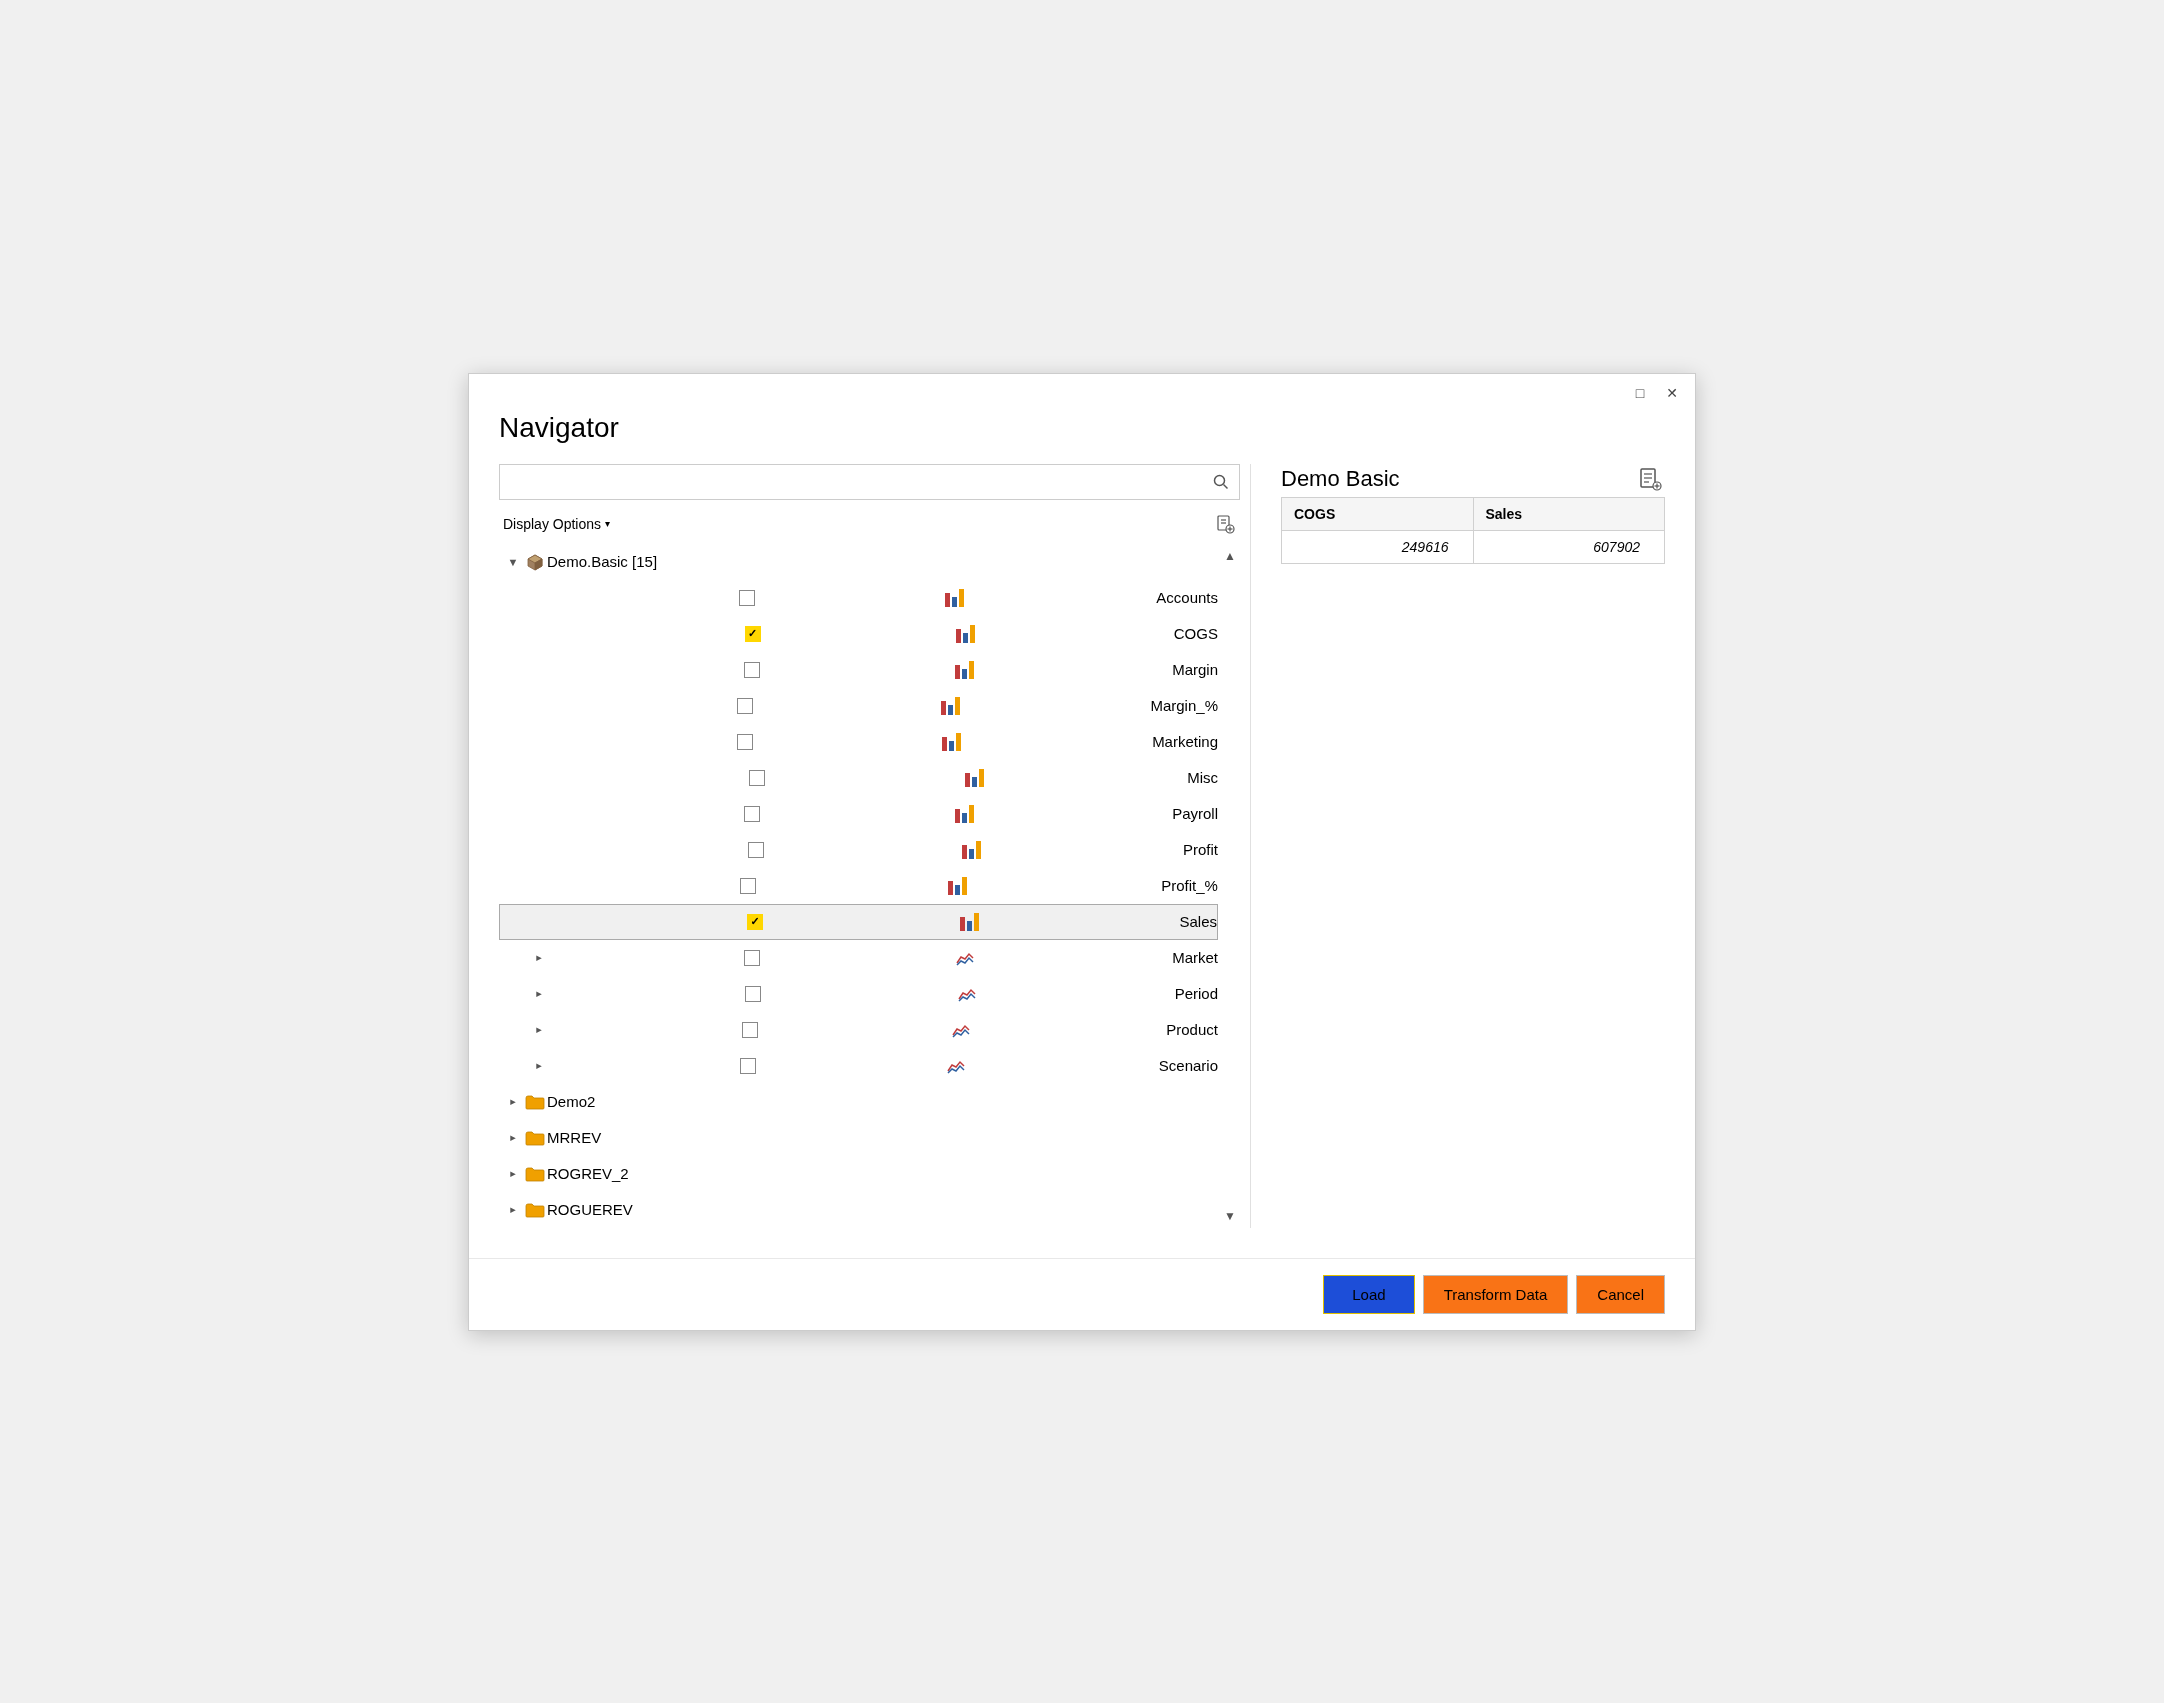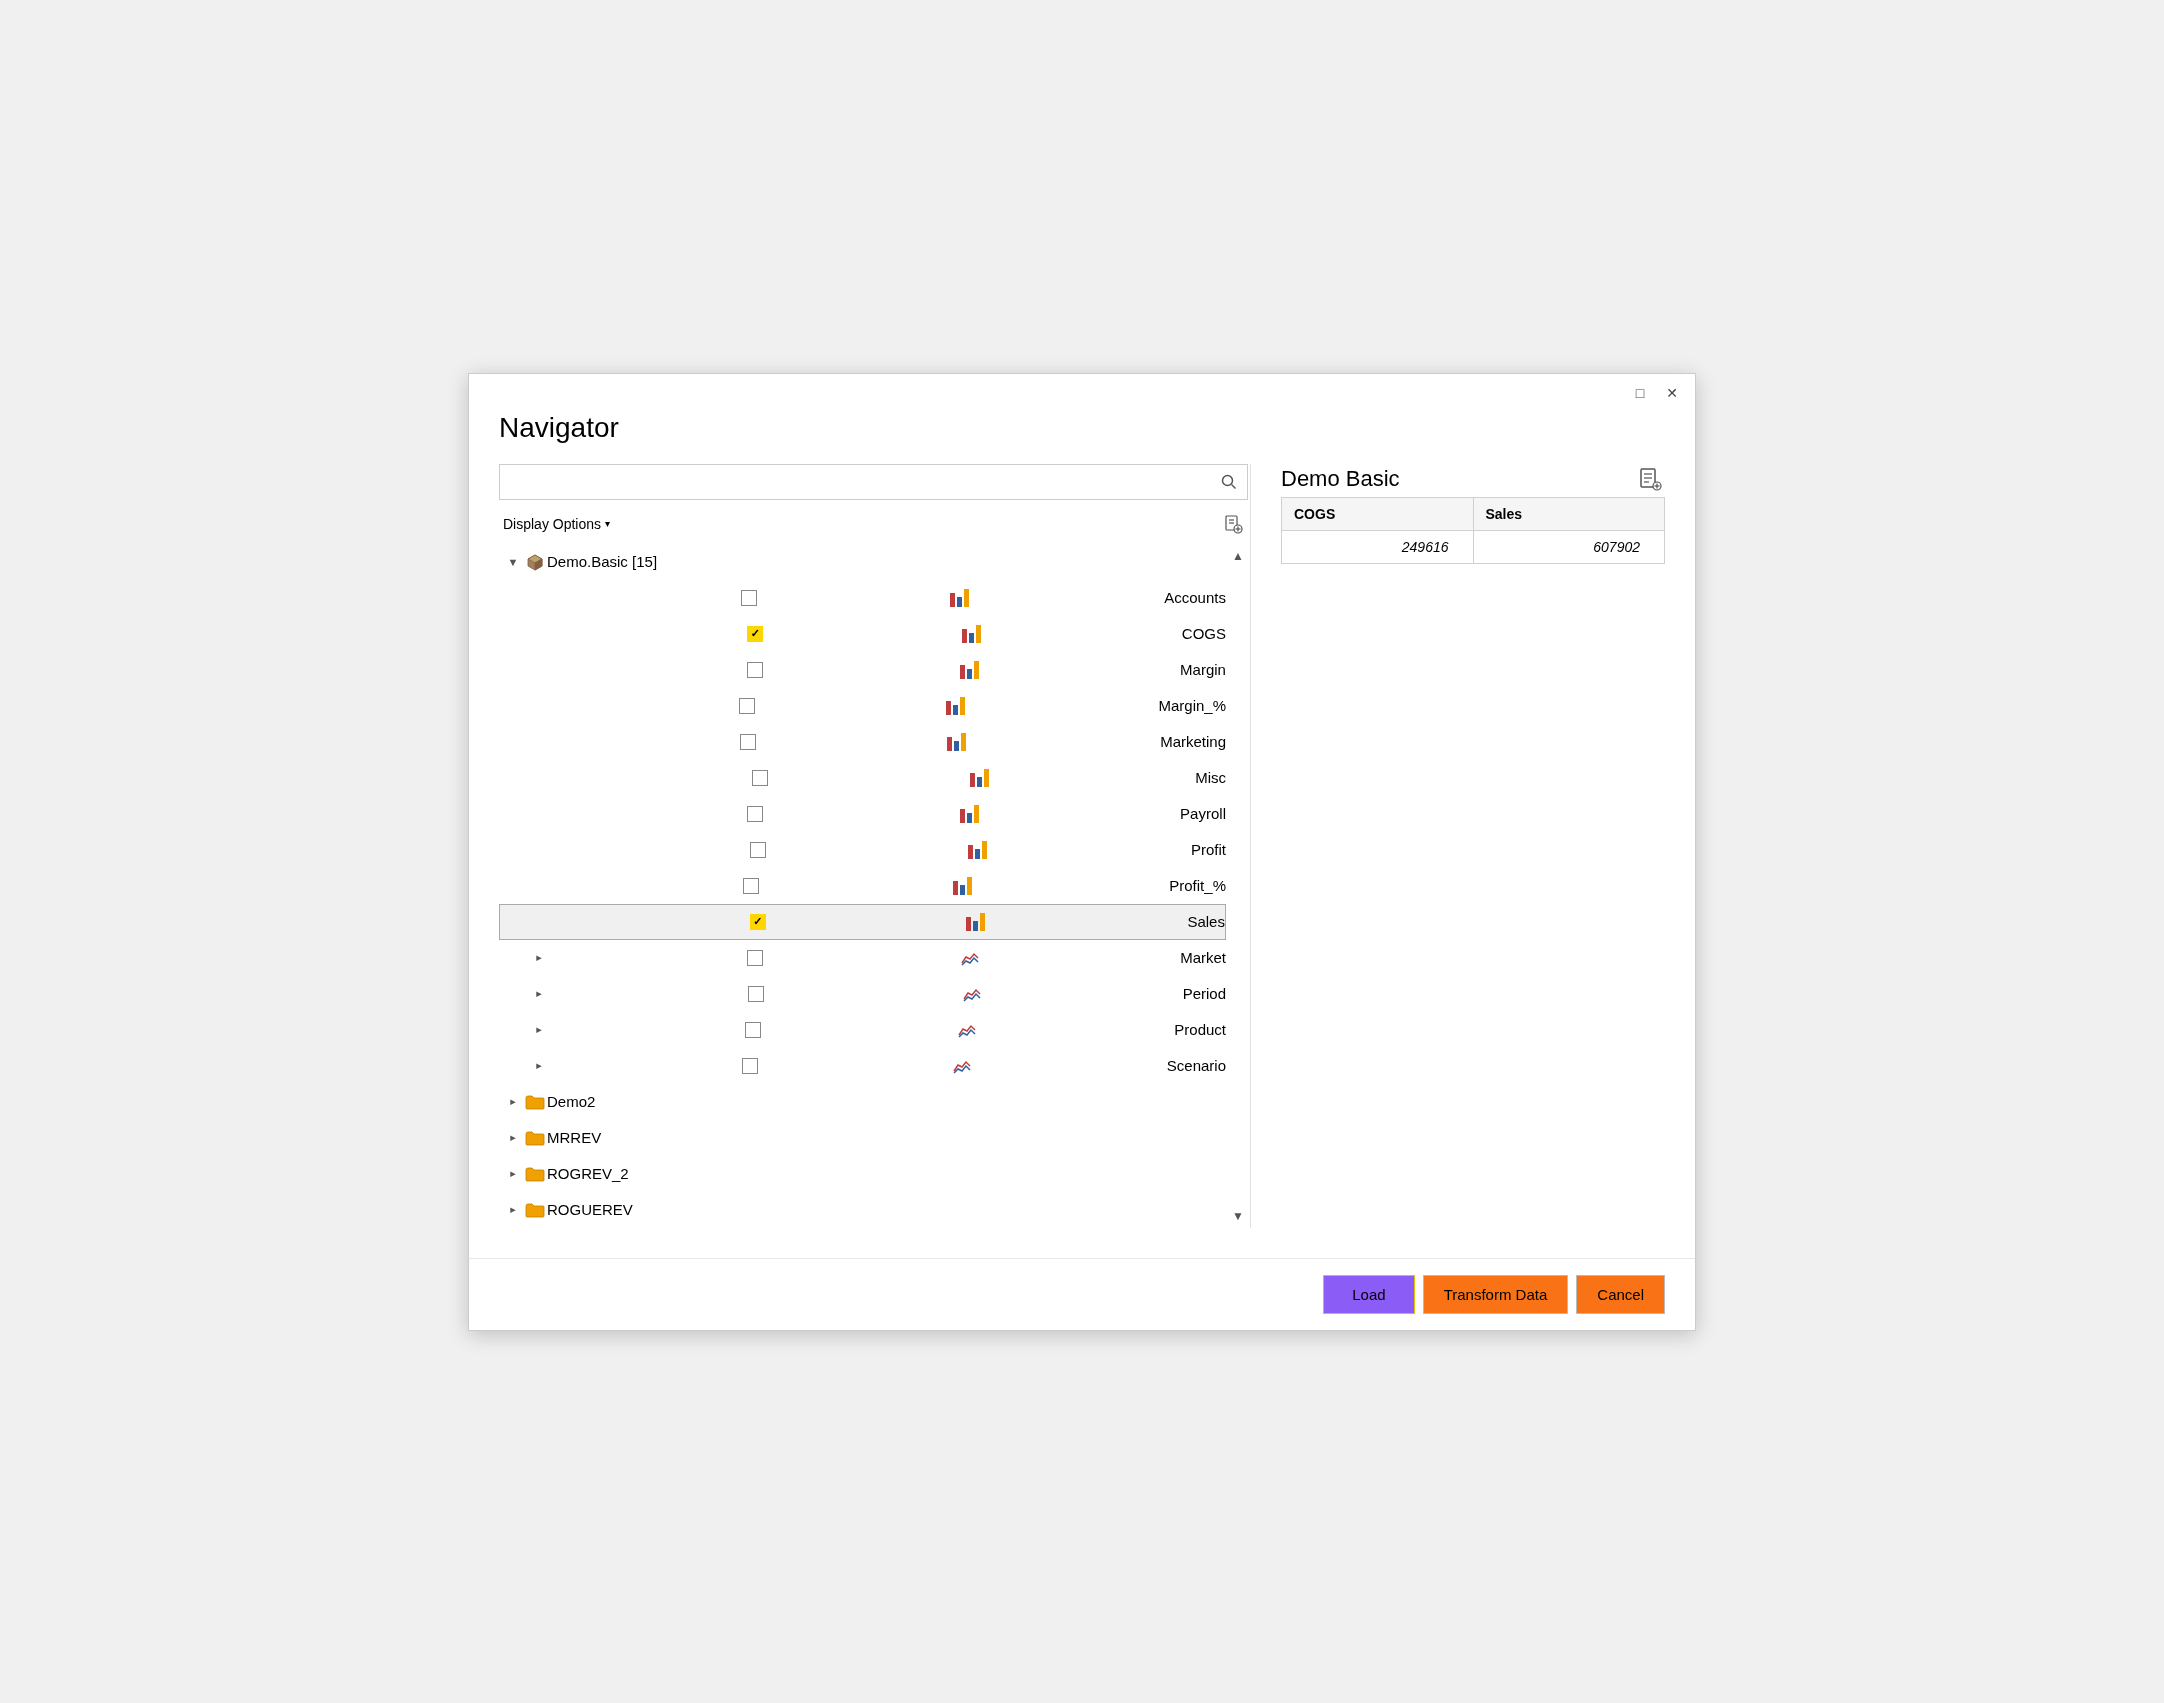--- a/index.html
+++ b/index.html
@@ -50,21 +50,21 @@
       flex: 1;
       padding: 0 30px 30px 30px;
       gap: 0;
     }
     
     .left-panel {
       width: 752px;
       display: flex;
       flex-direction: column;
       border-right: 1px solid #e0e0e0;
-      padding-right: 2px;
+      padding-right: 10px;
     }
     .search-bar {
       display: flex;
       align-items: center;
       border: 1px solid #ccc;
       margin-bottom: 8px;
       height: 36px;
     }
     .search-input {
       flex: 1;
@@ -282,21 +282,21 @@
     
     .bottom-bar {
       display: flex;
       justify-content: flex-end;
       align-items: center;
       padding: 16px 30px;
       gap: 8px;
       border-top: 1px solid #e8e8e8;
     }
     .btn-load {
-      background: #8b5cf6;
+      background: #1d4ed8;
       border: 1px solid #e0c000;
       padding: 10px 28px;
       font-size: 15px;
       cursor: pointer;
       font-weight: 400;
     }
     .btn-secondary {
       background: #f97316;
       border: 1px solid #bbb;
       padding: 10px 20px;

